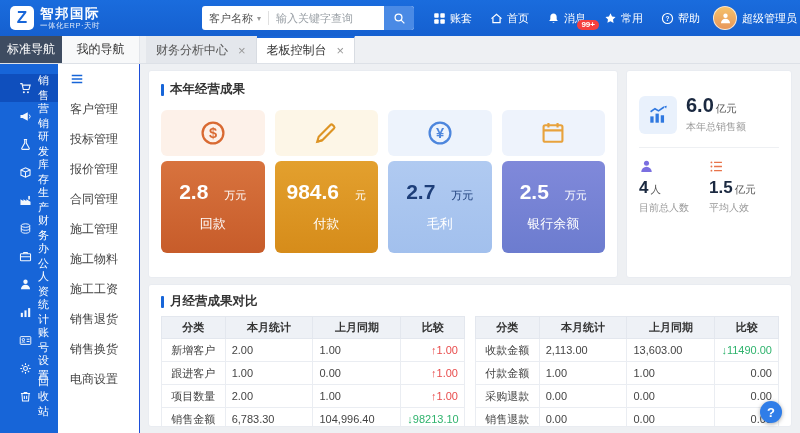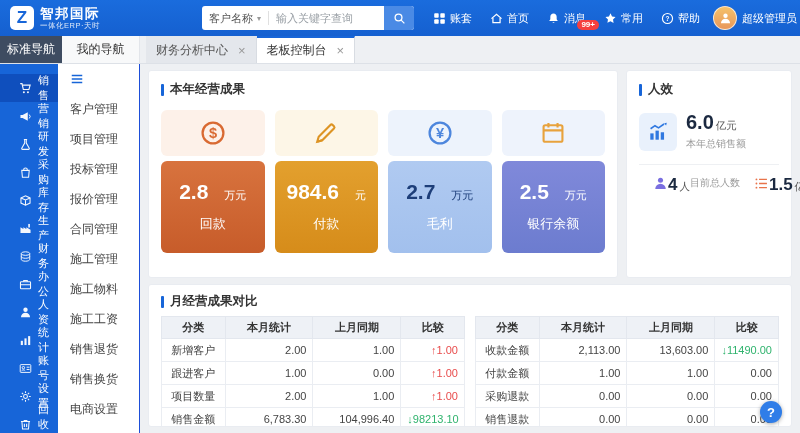--- a/index.html
+++ b/index.html
@@ -70,37 +70,37 @@
 
   
   .eff-main{display:flex;align-items:center;gap:9px;margin-top:14px;}
   .eff-chart-box{width:38px;height:38px;border-radius:6px;background:#e9f1fc;display:flex;align-items:center;justify-content:center;flex:none;color:#2f78e0;}
   .chart-ic{width:22px;height:22px;display:block;}
   .eff-value{font-size:20px;font-weight:bold;color:#1b2940;line-height:1;white-space:nowrap;}
   .unit{font-size:10.5px;font-weight:normal;color:#555;margin-left:2px;}
   .eff-caption{font-size:10px;color:#999;margin-top:5px;white-space:nowrap;}
   .eff-divider{border-top:1px solid #eef0f3;margin:13px 0 11px;}
   .eff-stats{display:flex;}
-  .eff-stat{flex:1;display:flex;flex-direction:row;margin-left:14px;}
+  .eff-stat{flex:1;display:flex;flex-direction:column;gap:5px;}
   .stat-icon{width:15px;height:15px;display:block;}
   .stat-value{font-size:17px;font-weight:bold;color:#1b2940;line-height:1;white-space:nowrap;}
   .stat-caption{font-size:10px;color:#999;white-space:nowrap;}
 
   
   .panel-comparison{flex:1;padding:8px 12px;overflow:hidden;}
   .tables{display:flex;gap:10px;margin-top:6px;}
   .cmp-table{flex:1;width:50%;border-collapse:collapse;font-size:11px;table-layout:fixed;min-width:0;}
   .cmp-table th{background:#eef1f6;border:1px solid #e3e7ee;height:22px;font-weight:bold;color:#333;font-size:11px;}
   .cmp-table th:nth-child(1){width:21%;}
   .cmp-table th:nth-child(2){width:29%;}
   .cmp-table th:nth-child(3){width:29%;}
   .cmp-table th:nth-child(4){width:21%;}
   .cmp-table td{border:1px solid #eaedf2;height:23px;padding:0 6px;color:#444;overflow:hidden;white-space:nowrap;}
   td.cat{text-align:center;padding:0 2px;}
-  td.num{text-align:right;}
+  td.num{}
   td.diff{text-align:right;}
   td.diff.up{color:#e84c4c;}
   td.diff.down{color:#2fb36d;}
 
   .help-fab{position:absolute;right:18px;bottom:10px;width:22px;height:22px;border-radius:50%;background:#2f7de8;color:#fff;display:flex;align-items:center;justify-content:center;font-size:13px;font-weight:bold;box-shadow:0 1px 4px rgba(0,0,0,.35);cursor:pointer;z-index:5;}
 </style>
 </head>
 <body>
 
 <div class="topbar">
@@ -228,29 +228,20 @@
         <span class="sb-icon">
           <svg viewBox="0 0 16 16" fill="none" stroke="currentColor" stroke-width="1.3">
             <path d="M6 1.8h4M7 1.8v4.4l-3.6 6.3a1 1 0 0 0 .9 1.5h7.4a1 1 0 0 0 .9-1.5L9 6.2V1.8"></path>
           </svg>
         </span>
         <span>研发</span>
       </div>
       <div class="sb-item">
         <span class="sb-icon">
           <svg viewBox="0 0 16 16" fill="none" stroke="currentColor" stroke-width="1.3">
-            <path d="M3.4 5.4h9.2l-.8 8.4H4.2z"></path>
-            <path d="M5.7 5.4v-.6a2.3 2.3 0 0 1 4.6 0v.6"></path>
-          </svg>
-        </span>
-        <span>采购</span>
-      </div>
-      <div class="sb-item">
-        <span class="sb-icon">
-          <svg viewBox="0 0 16 16" fill="none" stroke="currentColor" stroke-width="1.3">
             <path d="M2.4 4.8 8 2.3l5.6 2.5v6.4L8 13.7l-5.6-2.5z"></path>
             <path d="M2.4 4.8 8 7.3l5.6-2.5M8 7.3v6.4"></path>
           </svg>
         </span>
         <span>库存</span>
       </div>
       <div class="sb-item">
         <span class="sb-icon">
           <svg viewBox="0 0 16 16">
             <path d="M1.8 13.6V6.4l3.6 2.1V6.4l3.6 2.1V6.4l5.2 3v4.2z" fill="currentColor"></path>
@@ -329,21 +320,20 @@
   <div class="submenu">
     <div class="sm-burger">
       <span class="burger-ic">
           <svg viewBox="0 0 16 16" fill="none" stroke="currentColor" stroke-width="1.6">
             <path d="M2 4h12M2 8h12M2 12h12"></path>
           </svg>
         </span>
     </div>
     <div>
         <div class="sm-item">客户管理</div>
-        <div class="sm-item">项目管理</div>
         <div class="sm-item">投标管理</div>
         <div class="sm-item">报价管理</div>
         <div class="sm-item">合同管理</div>
         <div class="sm-item">施工管理</div>
         <div class="sm-item">施工物料</div>
         <div class="sm-item">施工工资</div>
         <div class="sm-item">销售退货</div>
         <div class="sm-item">销售换货</div>
         <div class="sm-item">电商设置</div>
       </div>
@@ -411,24 +401,20 @@
               </div>
               <div class="card-body" style="background: linear-gradient(rgb(128, 137, 218), rgb(108, 124, 207));">
                 <div class="card-value" style="color: rgb(255, 255, 255);">2.5<span class="card-unit">万元</span></div>
                 <div class="card-label">银行余额</div>
               </div>
             </div>
           </div>
       </div>
 
       <div class="panel panel-eff">
-        <div class="sec-title">
-          <span class="bar"></span>
-          <span>人效</span>
-        </div>
         <div class="eff-main">
           <div class="eff-chart-box">
             <span class="chart-ic">
                 <svg viewBox="0 0 16 16">
                   <rect x="2.4" y="9" width="2.4" height="4.6" fill="currentColor"></rect>
                   <rect x="6.2" y="7" width="2.4" height="6.6" fill="currentColor"></rect>
                   <rect x="10" y="8.2" width="2.4" height="5.4" fill="currentColor"></rect>
                   <path d="M2.6 5.6l3.2-2.2 2.6 1.6 4-2.8" fill="none" stroke="currentColor" stroke-width="1.2"></path>
                   <path d="M12.4 1.6l2-.4-.5 2z" fill="currentColor"></path>
                 </svg>

